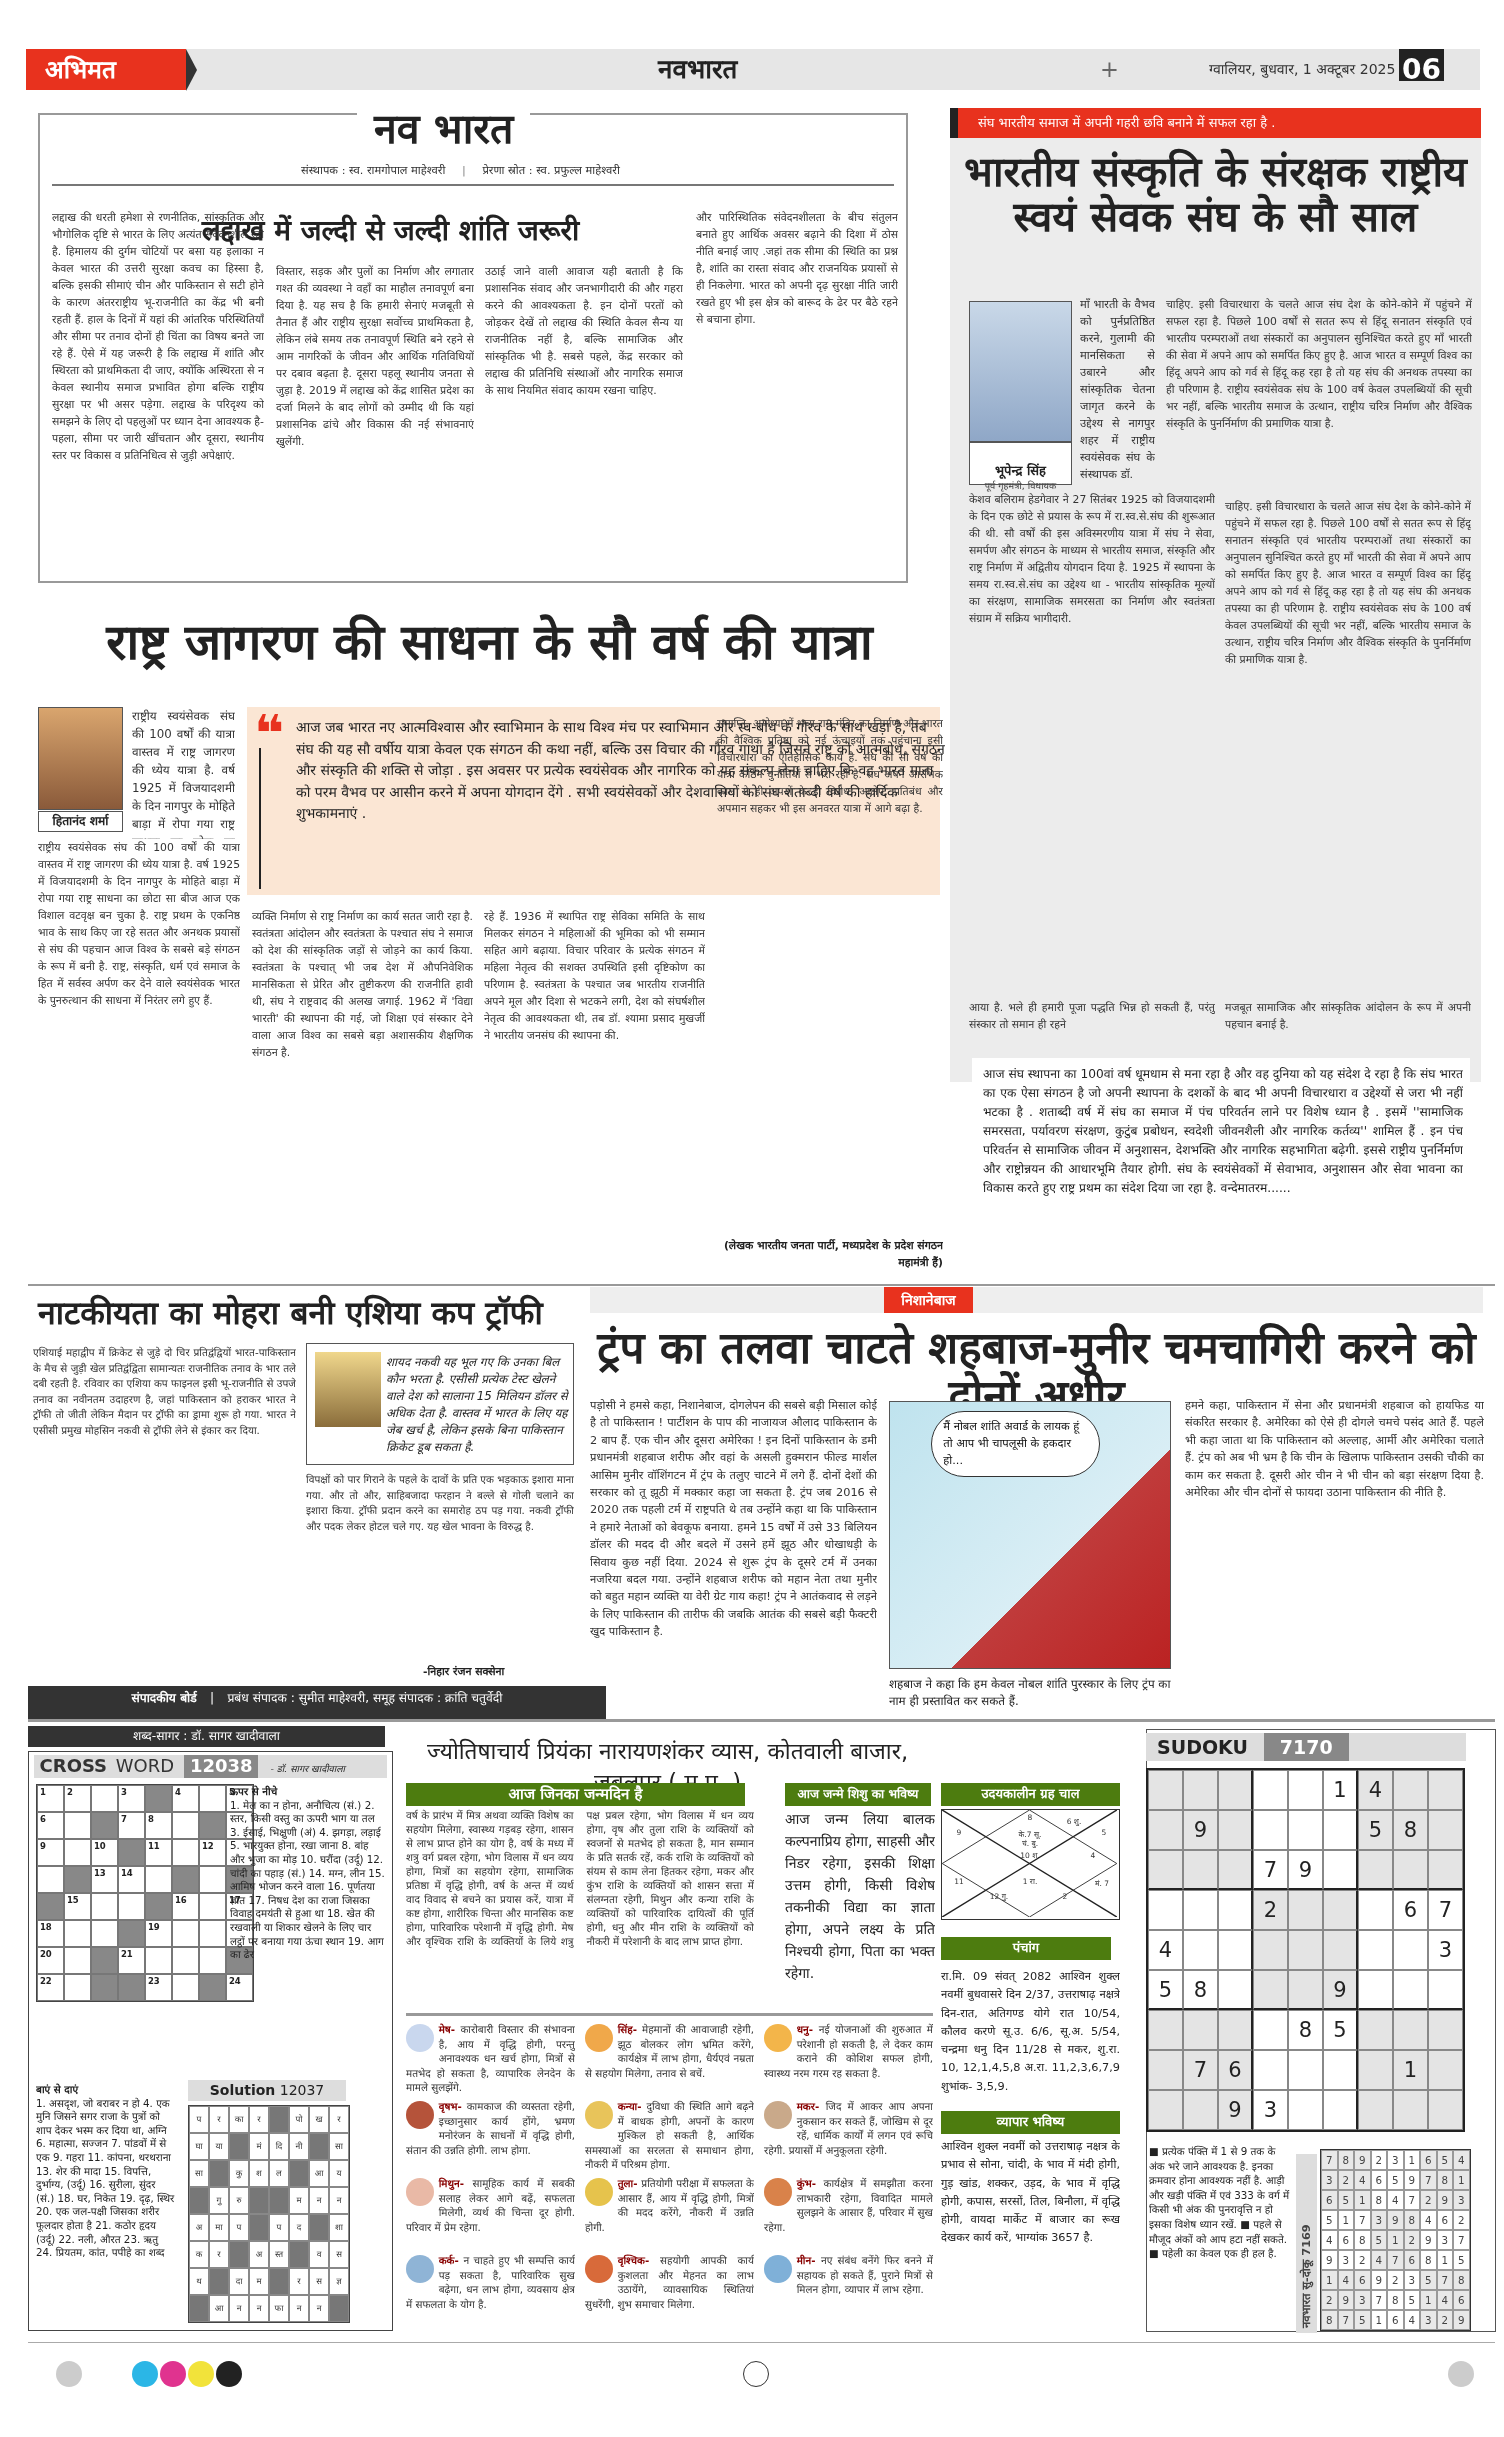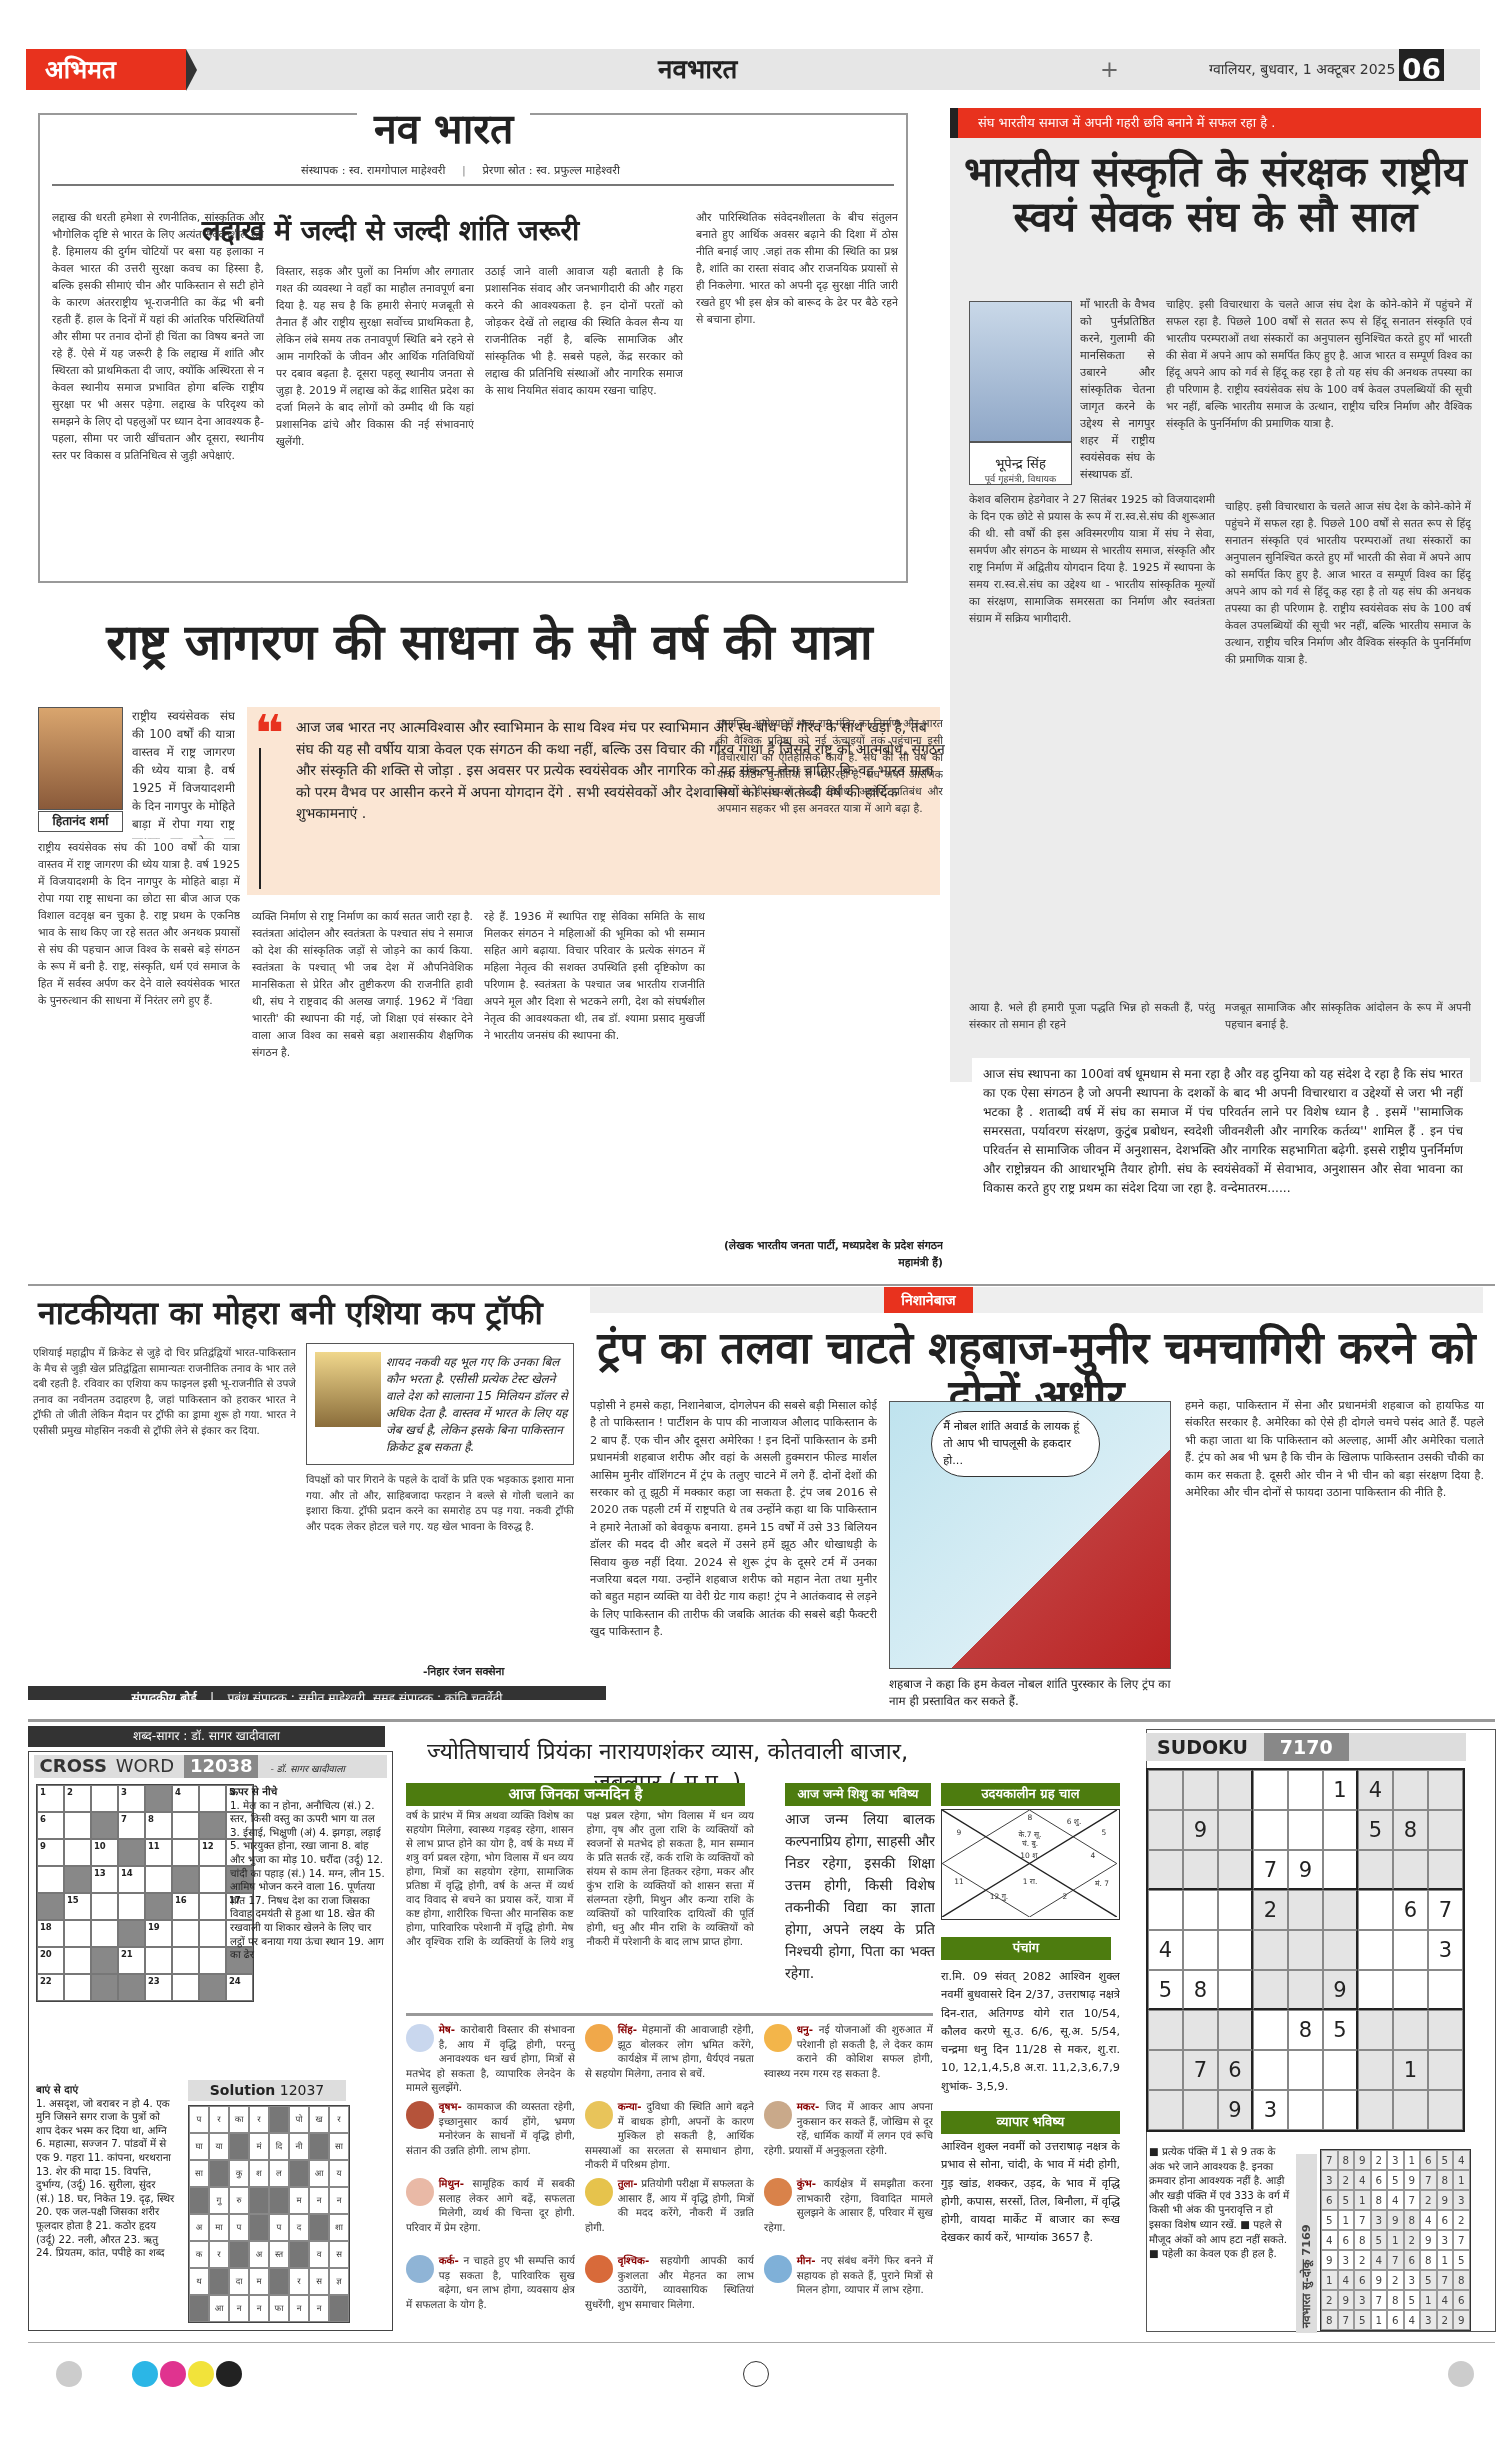--- a/index.html
+++ b/index.html
@@ -42,21 +42,21 @@
 #asia-cartoon{left:315px;top:1352px;width:66px;height:75px;background:linear-gradient(#f0d78c,#8a6d3b)}
 #asia-cap{left:386px;top:1354px;width:183px;font-size:11.8px;line-height:17px;font-style:italic;color:#222}
 
 #nish-bar{left:590px;top:1287px;width:893px;height:26px;background:#eee}
 #nish-tag{left:884px;top:1287px;width:89px;height:26px;background:#e8321e;color:#fff;text-align:center;font-size:14px;line-height:26px;font-weight:bold}
 #nish-hl{left:590px;top:1324px;width:893px;font-size:44px;text-align:center}
 #cartoon{left:889px;top:1401px;width:282px;height:268px;border:0.9px solid #555;background:linear-gradient(135deg,#bfe3ee 0%,#d9eef5 60%,#c03b3b 60%,#b22 100%)}
 #bubble{left:931px;top:1411px;width:169px;height:66px;background:#fff;border:0.9px solid #333;border-radius:38px;font-size:11.3px;line-height:17px;padding:5.6px 11.3px;color:#111}
 #cartoon-cap{left:889px;top:1676px;width:282px;font-size:11.8px;line-height:17px;color:#222}
 
-#ed-board{left:28px;top:1686px;width:578px;height:14px;background:#333;color:#fff;text-align:center;font-size:12.2px;line-height:24.5px}
+#ed-board{left:28px;top:1686px;width:578px;height:36px;background:#333;color:#fff;text-align:center;font-size:12.2px;line-height:24.5px}
 .hr{position:absolute;height:2.8px;background:#999}
 
 #cw-head{left:28px;top:1726px;width:357px;height:21px;background:#333;color:#fff;text-align:center;font-size:12.2px;line-height:21px}
 #cw-box{left:28px;top:1751px;width:365px;height:580px;border:0.9px solid #444}
 #cw-title{left:34px;top:1755px;width:353px;height:22.6px;background:#ddd}
 #cw-title span{display:inline-block;height:22.6px;line-height:22.6px;font-weight:bold;font-size:18px}
 #cw-grid{left:36px;top:1784px;display:grid;grid-template-columns:repeat(8,27px);grid-template-rows:repeat(8,27px);border:1.9px solid #444}
 .cwc{border:0.9px solid #777;background:#fff;font-size:8.5px;font-weight:bold;padding:0.9px 1.9px}
 .cwc.b{background:#888}
 #cw-down{left:230px;top:1785px;width:155px;font-size:10.3px;line-height:13.6px;color:#222}
@@ -113,21 +113,21 @@
 <div class="col txt" style="left:52px;top:209px;width:212px;height:362px">लद्दाख की धरती हमेशा से रणनीतिक, सांस्कृतिक और भौगोलिक दृष्टि से भारत के लिए अत्यंत संवेदनशील रही है. हिमालय की दुर्गम चोटियों पर बसा यह इलाका न केवल भारत की उत्तरी सुरक्षा कवच का हिस्सा है, बल्कि इसकी सीमाएं चीन और पाकिस्तान से सटी होने के कारण अंतरराष्ट्रीय भू-राजनीति का केंद्र भी बनी रहती हैं. हाल के दिनों में यहां की आंतरिक परिस्थितियाँ और सीमा पर तनाव दोनों ही चिंता का विषय बनते जा रहे हैं. ऐसे में यह जरूरी है कि लद्दाख में शांति और स्थिरता को प्राथमिकता दी जाए, क्योंकि अस्थिरता से न केवल स्थानीय समाज प्रभावित होगा बल्कि राष्ट्रीय सुरक्षा पर भी असर पड़ेगा. लद्दाख के परिदृश्य को समझने के लिए दो पहलुओं पर ध्यान देना आवश्यक है- पहला, सीमा पर जारी खींचतान और दूसरा, स्थानीय स्तर पर विकास व प्रतिनिधित्व से जुड़ी अपेक्षाएं.</div>
 <div class="col txt" style="left:276px;top:263px;width:198px;height:308px">विस्तार, सड़क और पुलों का निर्माण और लगातार गश्त की व्यवस्था ने वहाँ का माहौल तनावपूर्ण बना दिया है. यह सच है कि हमारी सेनाएं मजबूती से तैनात हैं और राष्ट्रीय सुरक्षा सर्वोच्च प्राथमिकता है, लेकिन लंबे समय तक तनावपूर्ण स्थिति बने रहने से आम नागरिकों के जीवन और आर्थिक गतिविधियों पर दबाव बढ़ता है. दूसरा पहलू स्थानीय जनता से जुड़ा है. 2019 में लद्दाख को केंद्र शासित प्रदेश का दर्जा मिलने के बाद लोगों को उम्मीद थी कि यहां प्रशासनिक ढांचे और विकास की नई संभावनाएं खुलेंगी.</div>
 <div class="col txt" style="left:485px;top:263px;width:198px;height:308px">उठाई जाने वाली आवाज यही बताती है कि प्रशासनिक संवाद और जनभागीदारी की और गहरा करने की आवश्यकता है. इन दोनों परतों को जोड़कर देखें तो लद्दाख की स्थिति केवल सैन्य या राजनीतिक नहीं है, बल्कि सामाजिक और सांस्कृतिक भी है. सबसे पहले, केंद्र सरकार को लद्दाख की प्रतिनिधि संस्थाओं और नागरिक समाज के साथ नियमित संवाद कायम रखना चाहिए.</div>
 <div class="col txt" style="left:696px;top:209px;width:202px;height:362px">और पारिस्थितिक संवेदनशीलता के बीच संतुलन बनाते हुए आर्थिक अवसर बढ़ाने की दिशा में ठोस नीति बनाई जाए .जहां तक सीमा की स्थिति का प्रश्न है, शांति का रास्ता संवाद और राजनयिक प्रयासों से ही निकलेगा. भारत को अपनी दृढ़ सुरक्षा नीति जारी रखते हुए भी इस क्षेत्र को बारूद के ढेर पर बैठे रहने से बचाना होगा.</div>
 
 <div class="abs" id="rss-box"></div>
 <div class="abs" id="rss-banner">संघ भारतीय समाज में अपनी गहरी छवि बनाने में सफल रहा है .</div>
 <div class="abs hl1" id="rss-title">भारतीय संस्कृति के संरक्षक राष्ट्रीय स्वयं सेवक संघ के सौ साल</div>
 <div class="abs" id="rss-photo"></div>
 <div class="abs" id="rss-name-box">
-  <div style="font-weight:normal;font-size:13px;margin-top:11px">भूपेन्द्र सिंह</div>
+  <div style="font-weight:bold;font-size:13px;margin-top:18px">भूपेन्द्र सिंह</div>
   <div style="font-size:9.4px;color:#444">पूर्व गृहमंत्री, विधायक</div>
 </div>
 <div class="col txt" style="left:1080px;top:296px;width:75px;height:193px;font-size:11.3px">माँ भारती के वैभव को पुर्नप्रतिष्ठित करने, गुलामी की मानसिकता से उबारने और सांस्कृतिक चेतना जागृत करने के उद्देश्य से नागपुर शहर में राष्ट्रीय स्वयंसेवक संघ के संस्थापक डॉ.</div>
 <div class="col txt" style="left:969px;top:491px;width:246px;height:489px">केशव बलिराम हेडगेवार ने 27 सितंबर 1925 को विजयादशमी के दिन एक छोटे से प्रयास के रूप में रा.स्व.से.संघ की शुरूआत की थी. सौ वर्षों की इस अविस्मरणीय यात्रा में संघ ने सेवा, समर्पण और संगठन के माध्यम से भारतीय समाज, संस्कृति और राष्ट्र निर्माण में अद्वितीय योगदान दिया है. 1925 में स्थापना के समय रा.स्व.से.संघ का उद्देश्य था - भारतीय सांस्कृतिक मूल्यों का संरक्षण, सामाजिक समरसता का निर्माण और स्वतंत्रता संग्राम में सक्रिय भागीदारी.</div>
 <div class="col txt" style="left:1166px;top:296px;width:306px;height:198px">चाहिए. इसी विचारधारा के चलते आज संघ देश के कोने-कोने में पहुंचने में सफल रहा है. पिछले 100 वर्षों से सतत रूप से हिंदू सनातन संस्कृति एवं भारतीय परम्पराओं तथा संस्कारों का अनुपालन सुनिश्चित करते हुए माँ भारती की सेवा में अपने आप को समर्पित किए हुए है. आज भारत व सम्पूर्ण विश्व का हिंदू अपने आप को गर्व से हिंदू कह रहा है तो यह संघ की अनथक तपस्या का ही परिणाम है. राष्ट्रीय स्वयंसेवक संघ के 100 वर्ष केवल उपलब्धियों की सूची भर नहीं, बल्कि भारतीय समाज के उत्थान, राष्ट्रीय चरित्र निर्माण और वैश्विक संस्कृति के पुनर्निर्माण की प्रमाणिक यात्रा है.</div>
 <div class="col txt" style="left:1225px;top:498px;width:246px;height:480px">चाहिए. इसी विचारधारा के चलते आज संघ देश के कोने-कोने में पहुंचने में सफल रहा है. पिछले 100 वर्षों से सतत रूप से हिंदू सनातन संस्कृति एवं भारतीय परम्पराओं तथा संस्कारों का अनुपालन सुनिश्चित करते हुए माँ भारती की सेवा में अपने आप को समर्पित किए हुए है. आज भारत व सम्पूर्ण विश्व का हिंदू अपने आप को गर्व से हिंदू कह रहा है तो यह संघ की अनथक तपस्या का ही परिणाम है. राष्ट्रीय स्वयंसेवक संघ के 100 वर्ष केवल उपलब्धियों की सूची भर नहीं, बल्कि भारतीय समाज के उत्थान, राष्ट्रीय चरित्र निर्माण और वैश्विक संस्कृति के पुनर्निर्माण की प्रमाणिक यात्रा है.</div>
 <div class="col txt" style="left:969px;top:999px;width:246px;height:38px">आया है. भले ही हमारी पूजा पद्धति भिन्न हो सकती हैं, परंतु संस्कार तो समान ही रहने</div>
 <div class="col txt" style="left:1225px;top:999px;width:246px;height:38px">मजबूत सामाजिक और सांस्कृतिक आंदोलन के रूप में अपनी पहचान बनाई है.</div>
 <div class="abs" id="rss-quote"></div>
 <div class="col" style="left:983px;top:1065px;width:480px;height:174px;font-size:12.2px;line-height:19px;color:#222;text-align:justify">आज संघ स्थापना का 100वां वर्ष धूमधाम से मना रहा है और वह दुनिया को यह संदेश दे रहा है कि संघ भारत का एक ऐसा संगठन है जो अपनी स्थापना के दशकों के बाद भी अपनी विचारधारा व उद्देश्यों से जरा भी नहीं भटका है . शताब्दी वर्ष में संघ का समाज में पंच परिवर्तन लाने पर विशेष ध्यान है . इसमें ''सामाजिक समरसता, पर्यावरण संरक्षण, कुटुंब प्रबोधन, स्वदेशी जीवनशैली और नागरिक कर्तव्य'' शामिल हैं . इन पंच परिवर्तन से सामाजिक जीवन में अनुशासन, देशभक्ति और नागरिक सहभागिता बढ़ेगी. इससे राष्ट्रीय पुनर्निर्माण और राष्ट्रोन्नयन की आधारभूमि तैयार होगी. संघ के स्वयंसेवकों में सेवाभाव, अनुशासन और सेवा भावना का विकास करते हुए राष्ट्र प्रथम का संदेश दिया जा रहा है. वन्देमातरम......</div>

